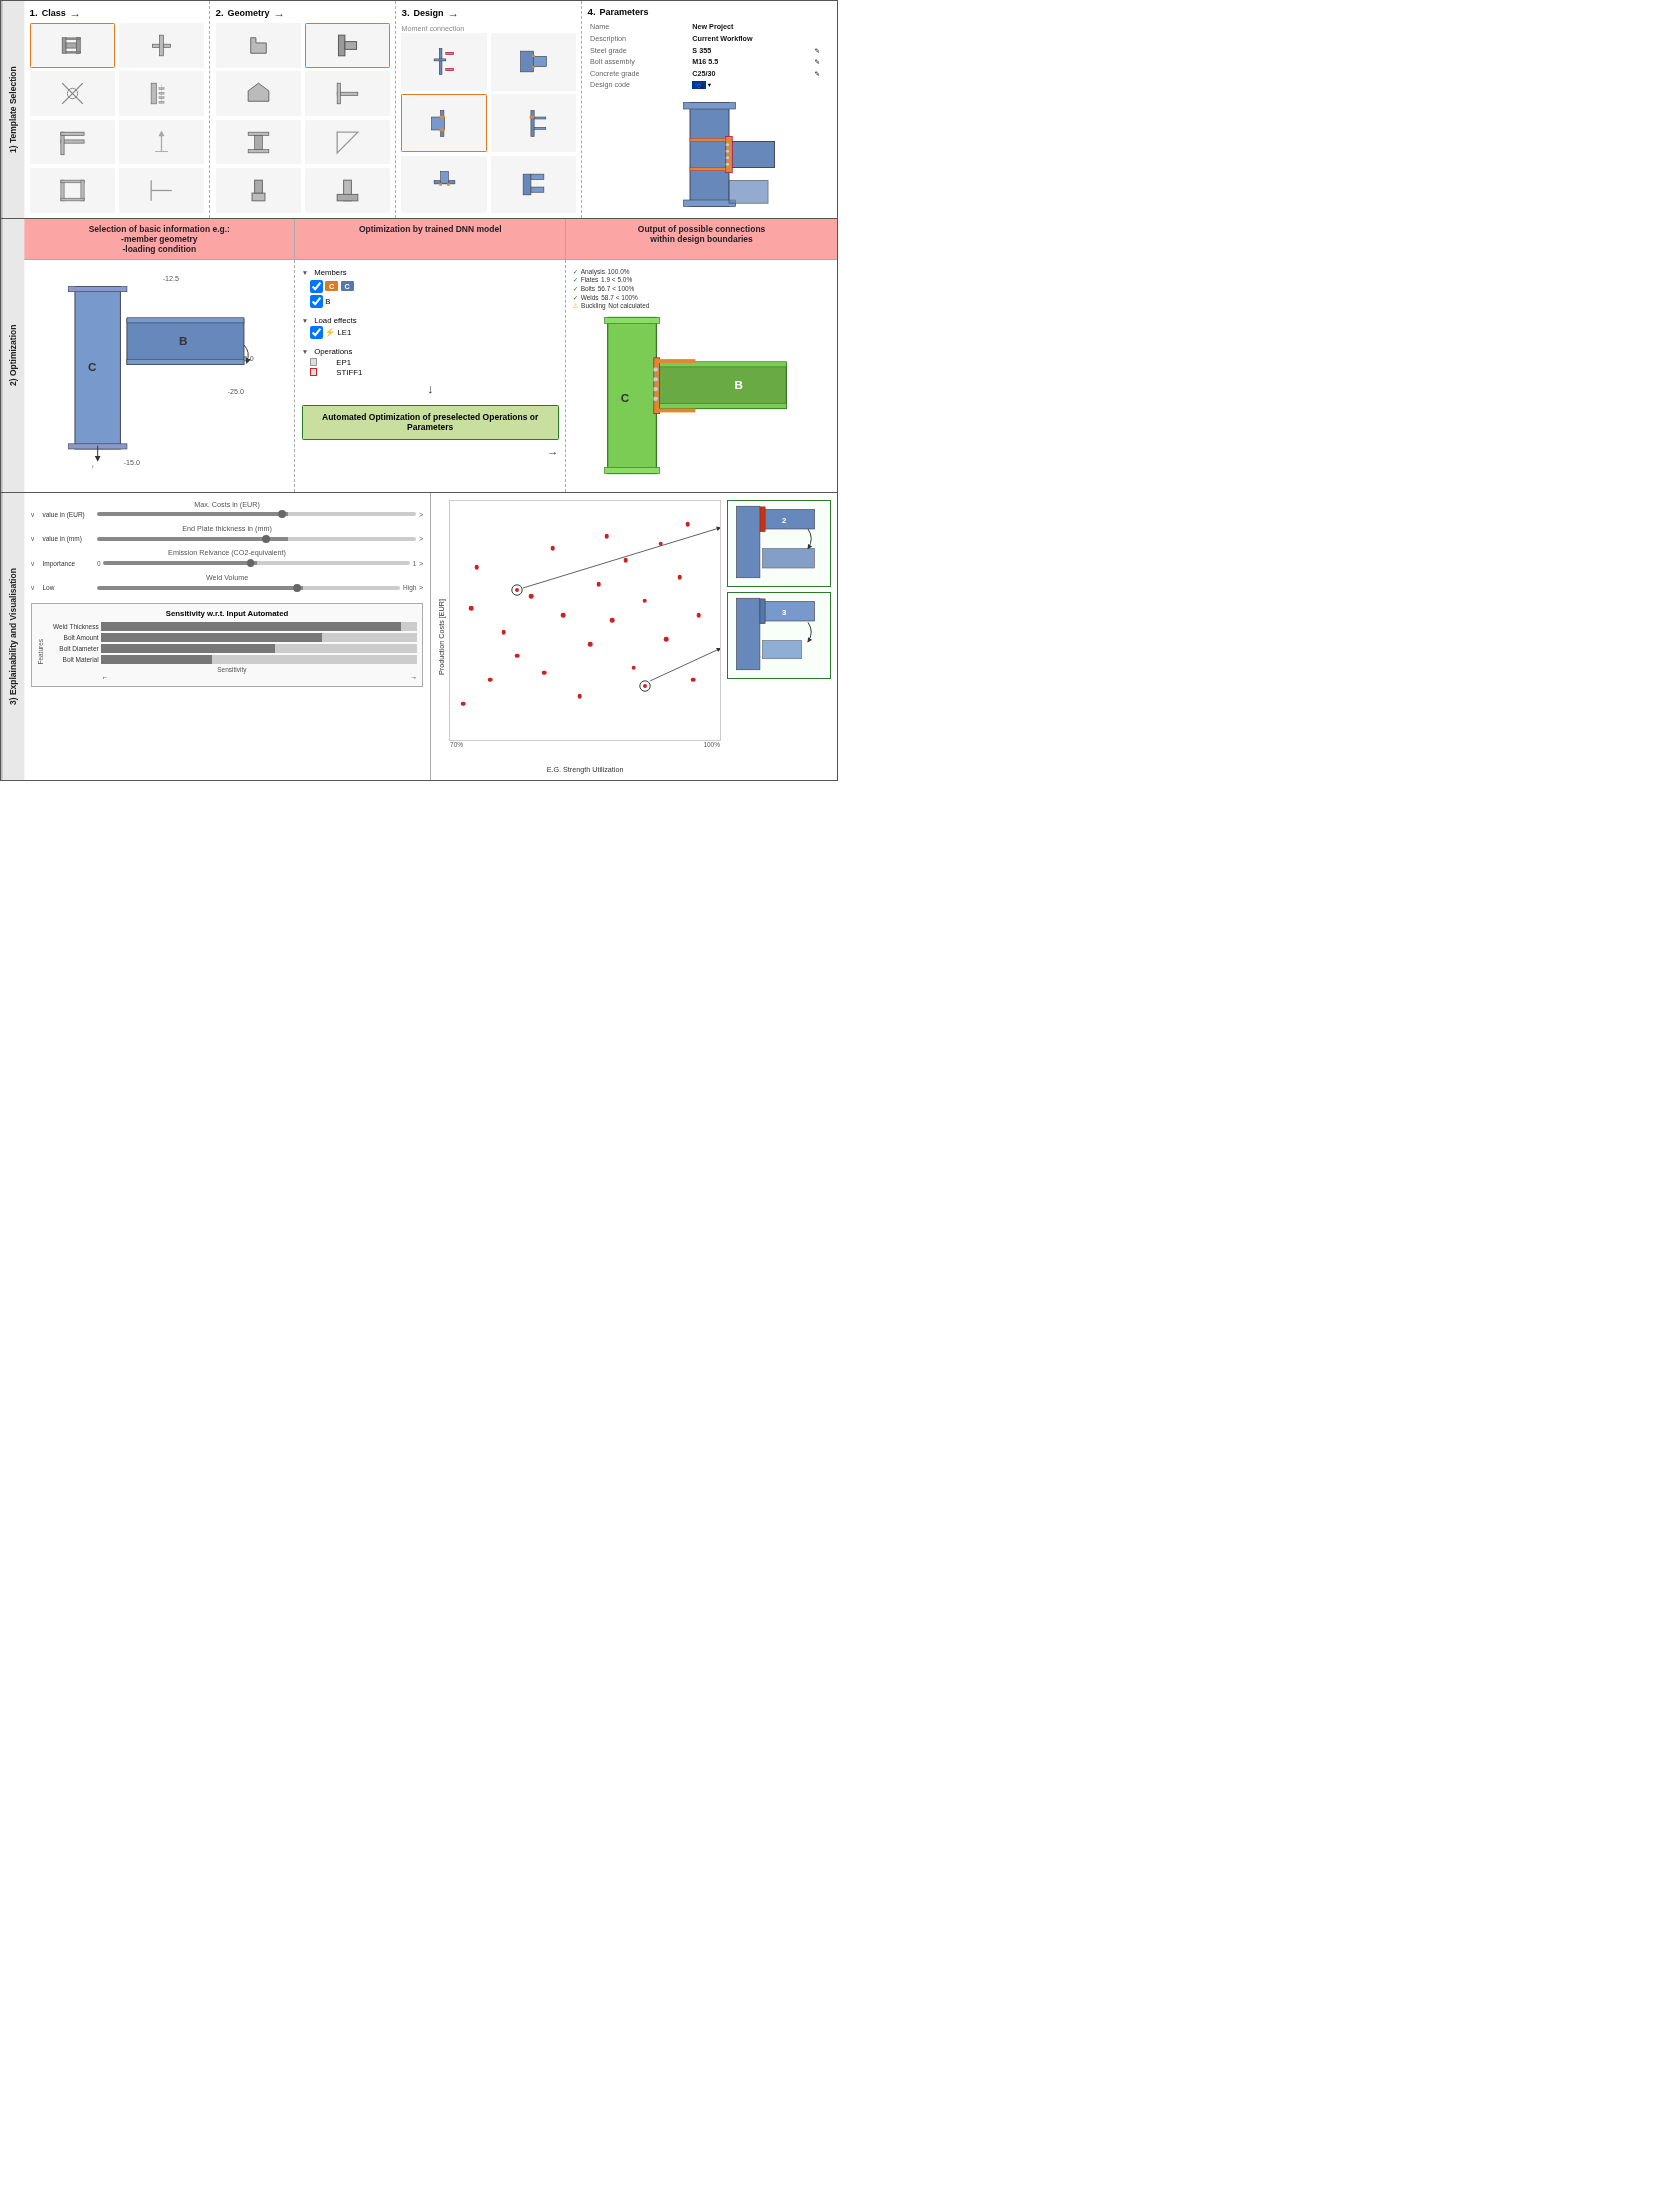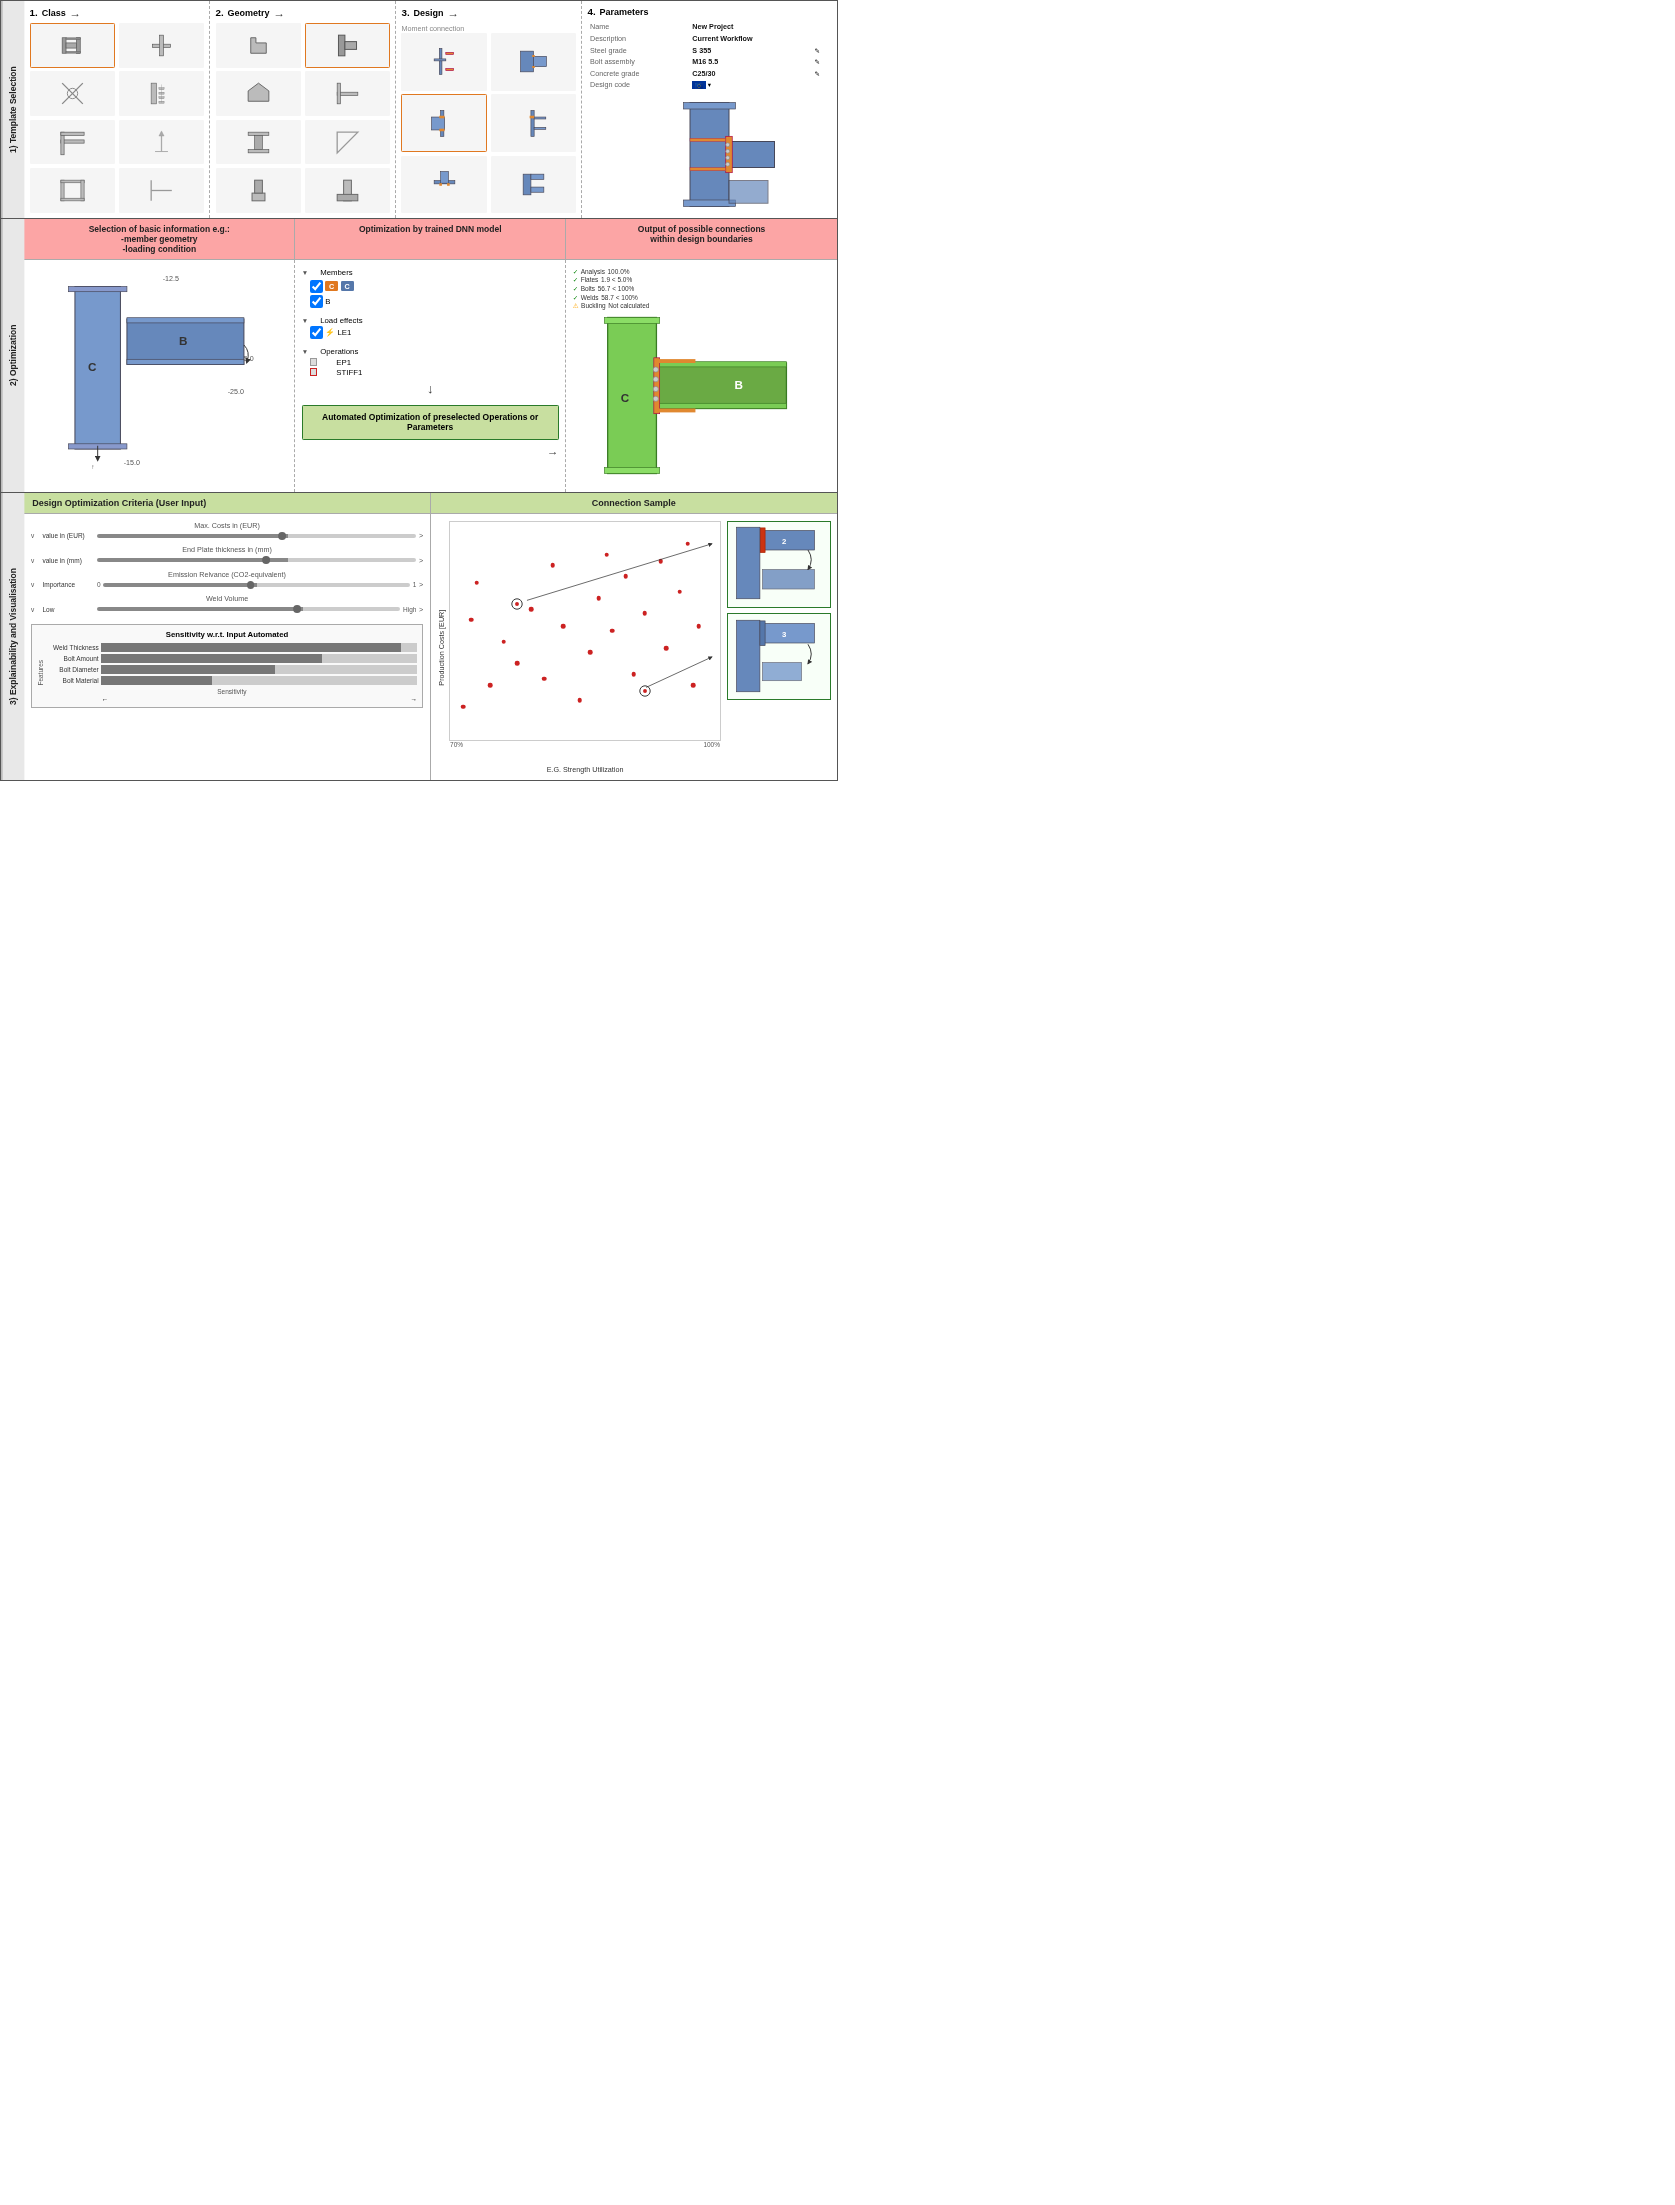--- a/index.html
+++ b/index.html
@@ -176,21 +176,21 @@
       display: flex;
       flex-direction: column;
     }
 
     .s2-panel:last-child { border-right: none; }
 
     
     .tree-item {
       display: flex;
       align-items: center;
-      gap: 12px;
+      gap: 6px;
       font-size: 7.8px;
       margin: 1.3px 0;
     }
 
     .tree-triangle { color: #555; font-size: 6.5px; }
     .member-badge {
       background: #e07820;
       color: white;
       padding: 0.7px 3.9px;
       border-radius: 1.3px;
@@ -920,28 +920,20 @@
         </div>
       </div>
     </div>
   </div>
 
   <div class="section3">
     <div class="section-label">
       <span>3) Explainability and Visualisation</span>
     </div>
     <div class="section3-content">
-      <div class="section3-header">
-        <div class="s3-header-cell">
-          <span>Design Optimization Criteria (User Input)</span>
-        </div>
-        <div class="s3-header-cell">
-          <span>Connection Sample</span>
-        </div>
-      </div>
       <div class="section3-body">
 
         <div class="s3-panel">
 
           <div class="slider-section">
             <div class="slider-title">Max. Costs in (EUR)</div>
             <div class="slider-row">
               <span class="slider-v">v</span>
               <span class="slider-label">value in (EUR)</span>
               <div class="slider-bar">

